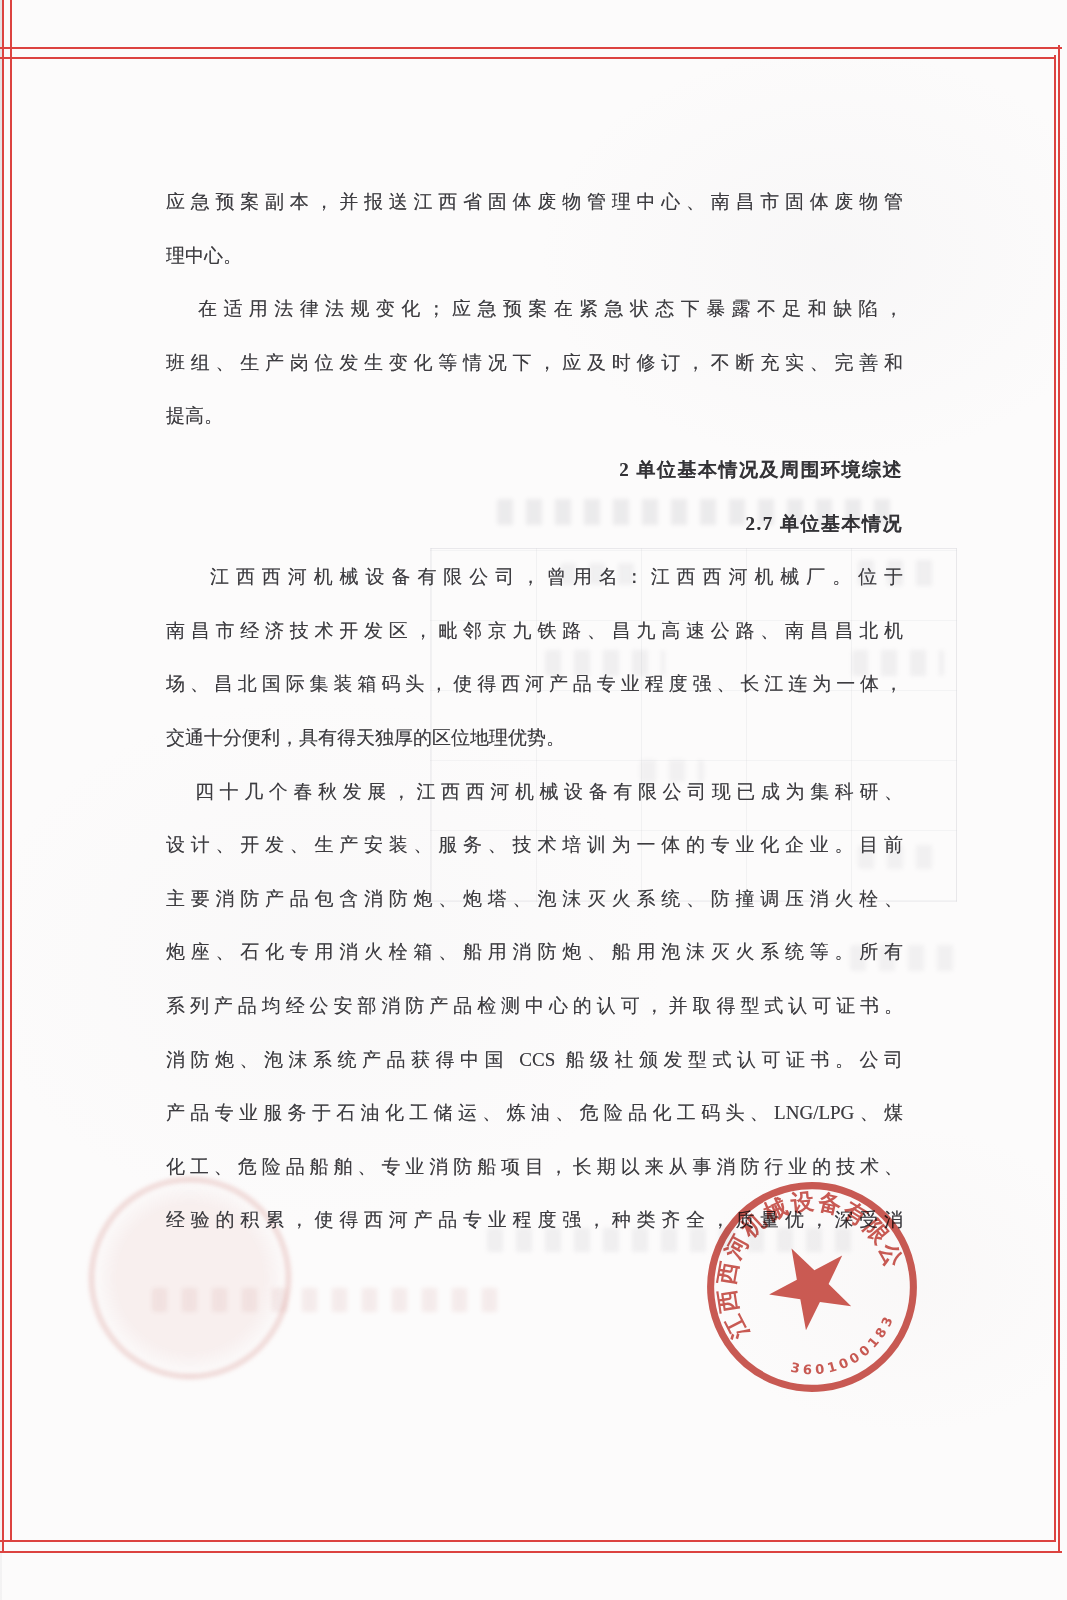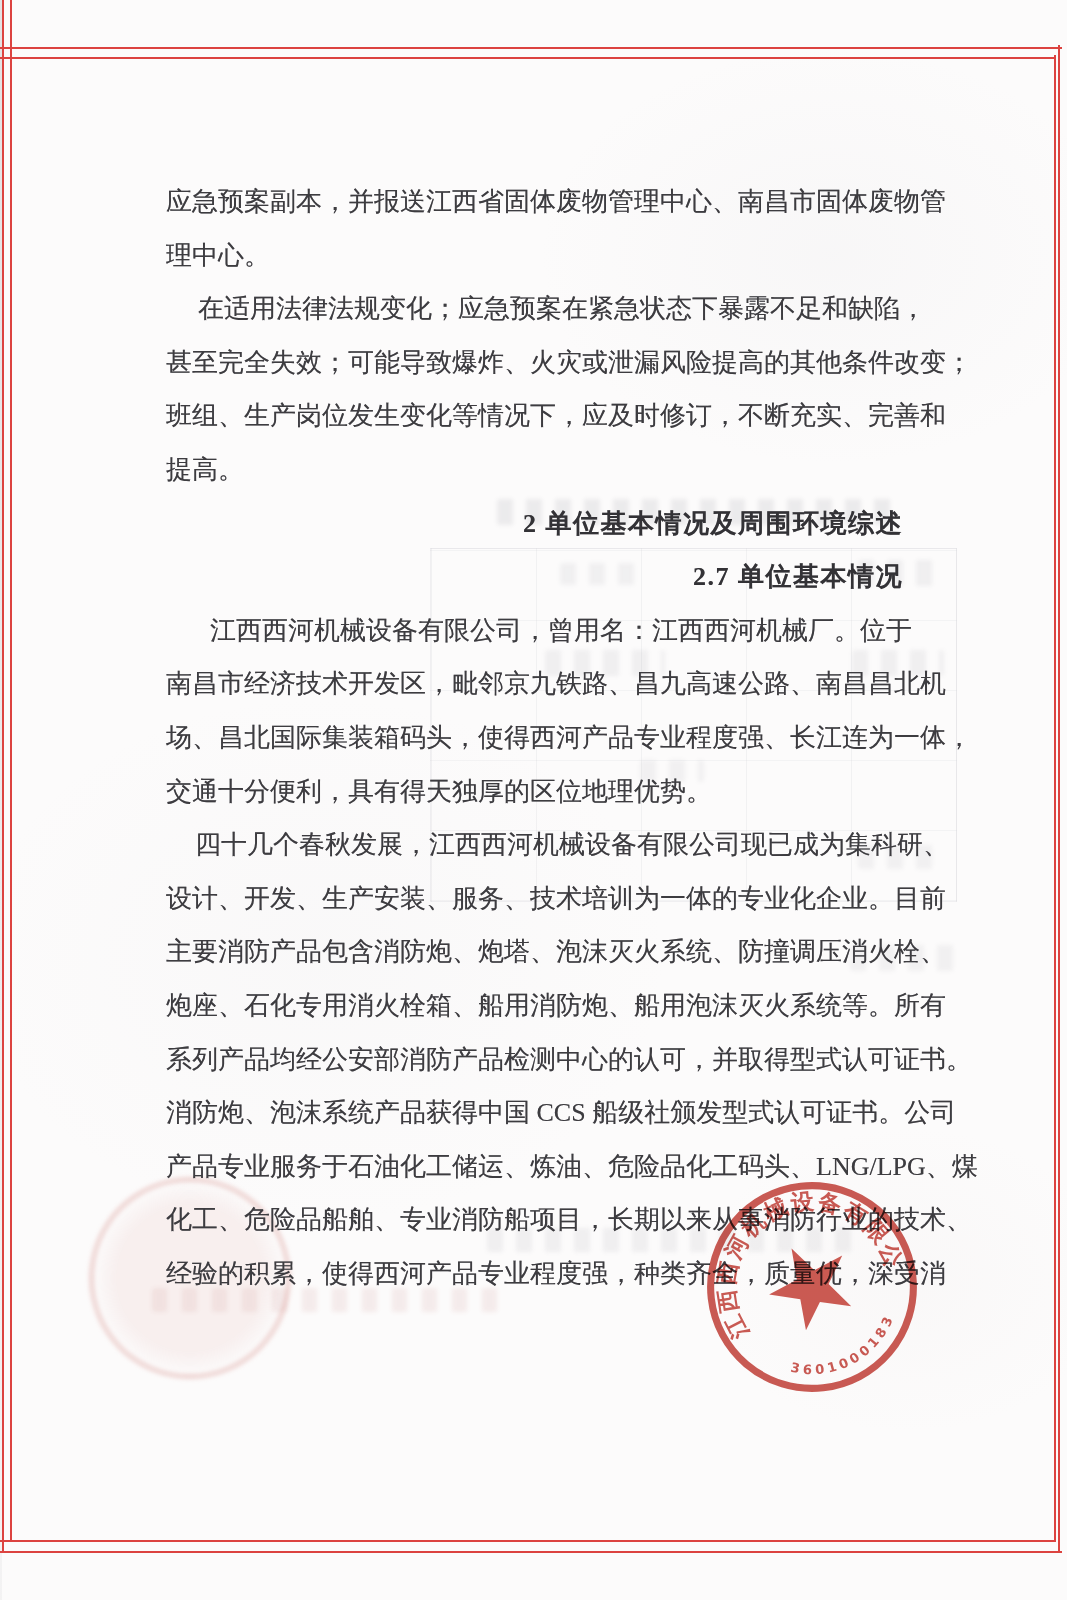--- a/index.html
+++ b/index.html
@@ -26,21 +26,21 @@
   .f-o-left{left:2px;top:0;width:2px;height:1553px;}
   .f-o-right{left:1058px;top:45px;width:2px;height:1508px;}
   .f-i-top{left:0;top:57px;width:1056px;height:2px;}
   .f-i-bot{left:0;top:1540px;width:1056px;height:2px;}
   .f-i-left{left:10px;top:0;width:2px;height:1542px;}
   .f-i-right{left:1054px;top:55px;width:2px;height:1487px;}
 
   
   .textcol{position:absolute;left:166px;top:175px;width:737px;color:#3d3c40;}
   .ln{
-    height:53.6px;line-height:53.6px;font-size:26px;white-space:nowrap;
+    height:53.6px;line-height:53.6px;font-size:19px;white-space:nowrap;
     text-shadow:0 0 .6px rgba(70,70,75,.55);
   }
   .full{text-align:justify;text-align-last:justify;}
   .end{text-align:left;}
   .hd{font-weight:700;text-align:right;letter-spacing:1.5px;color:#333236;}
   .ind-a{text-indent:32px;}
   .ind-b{text-indent:44px;}
   .ind-c{text-indent:29px;}
 
   
@@ -95,21 +95,20 @@
   <div class="smud" style="left:850px;top:945px;width:110px;height:26px;opacity:.3;"></div>
   <div class="smud" style="left:487px;top:1228px;width:370px;height:24px;opacity:.33;"></div>
   <div class="smud pink" style="left:152px;top:1288px;width:350px;height:24px;"></div>
 
   <div class="ghost-stamp"></div>
 
   <div class="textcol">
     <div class="ln full">应急预案副本，并报送江西省固体废物管理中心、南昌市固体废物管</div>
     <div class="ln end">理中心。</div>
     <div class="ln full ind-a">在适用法律法规变化；应急预案在紧急状态下暴露不足和缺陷，</div>
-    <div class="ln full">甚至完全失效；可能导致爆炸、火灾或泄漏风险提高的其他条件改变；</div>
     <div class="ln full">班组、生产岗位发生变化等情况下，应及时修订，不断充实、完善和</div>
     <div class="ln end">提高。</div>
     <div class="ln hd">2 单位基本情况及周围环境综述</div>
     <div class="ln hd">2.7 单位基本情况</div>
     <div class="ln full ind-b">江西西河机械设备有限公司，曾用名：江西西河机械厂。位于</div>
     <div class="ln full">南昌市经济技术开发区，毗邻京九铁路、昌九高速公路、南昌昌北机</div>
     <div class="ln full">场、昌北国际集装箱码头，使得西河产品专业程度强、长江连为一体，</div>
     <div class="ln end">交通十分便利，具有得天独厚的区位地理优势。</div>
     <div class="ln full ind-c">四十几个春秋发展，江西西河机械设备有限公司现已成为集科研、</div>
     <div class="ln full">设计、开发、生产安装、服务、技术培训为一体的专业化企业。目前</div>

